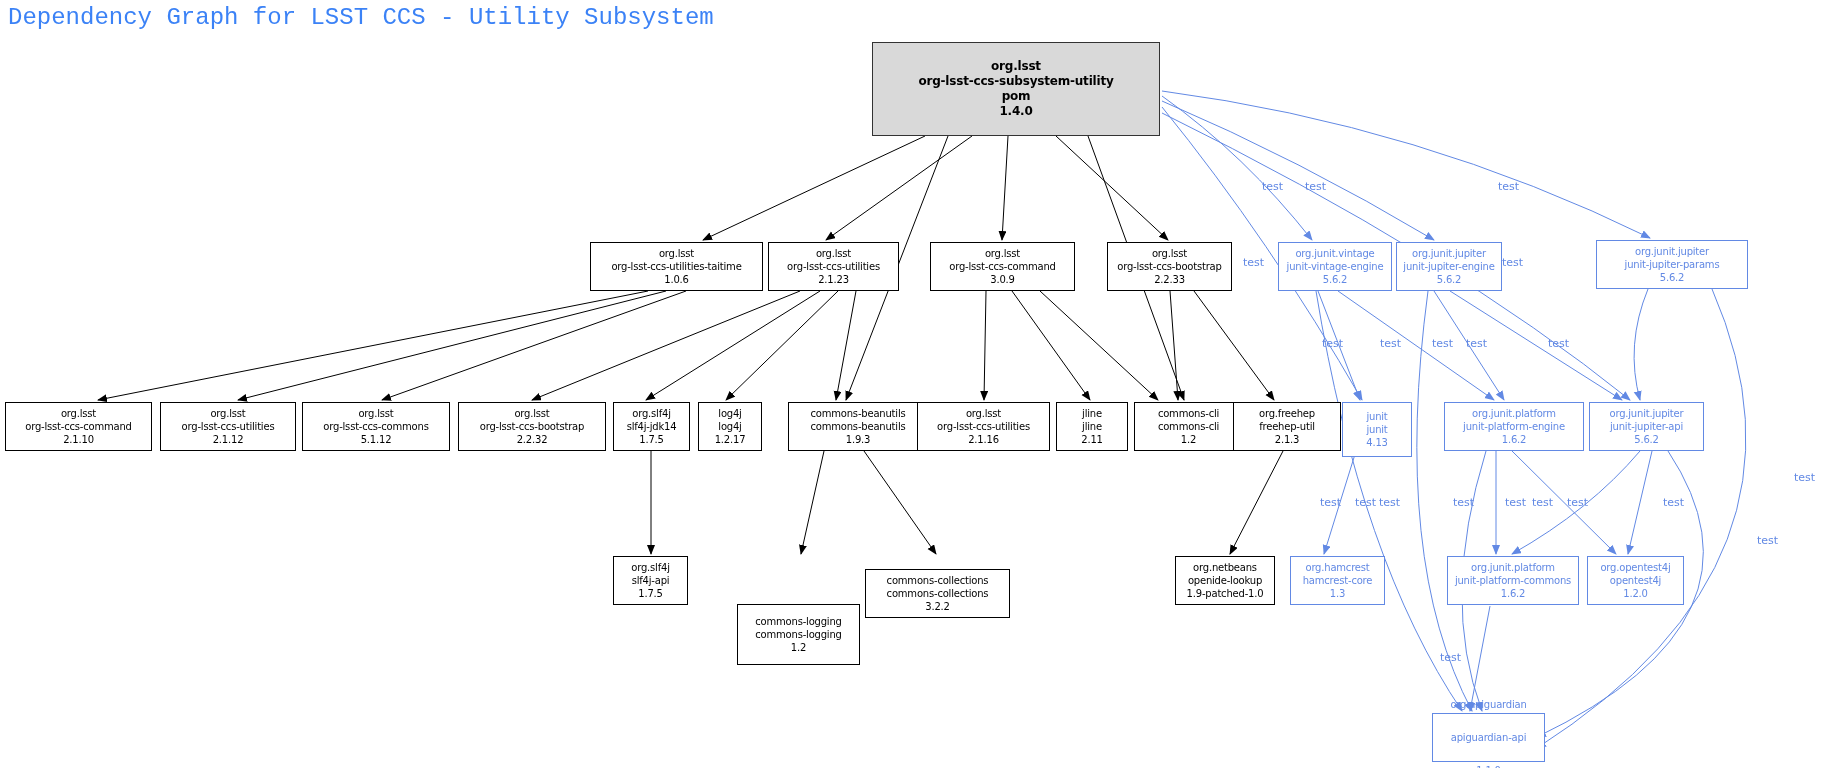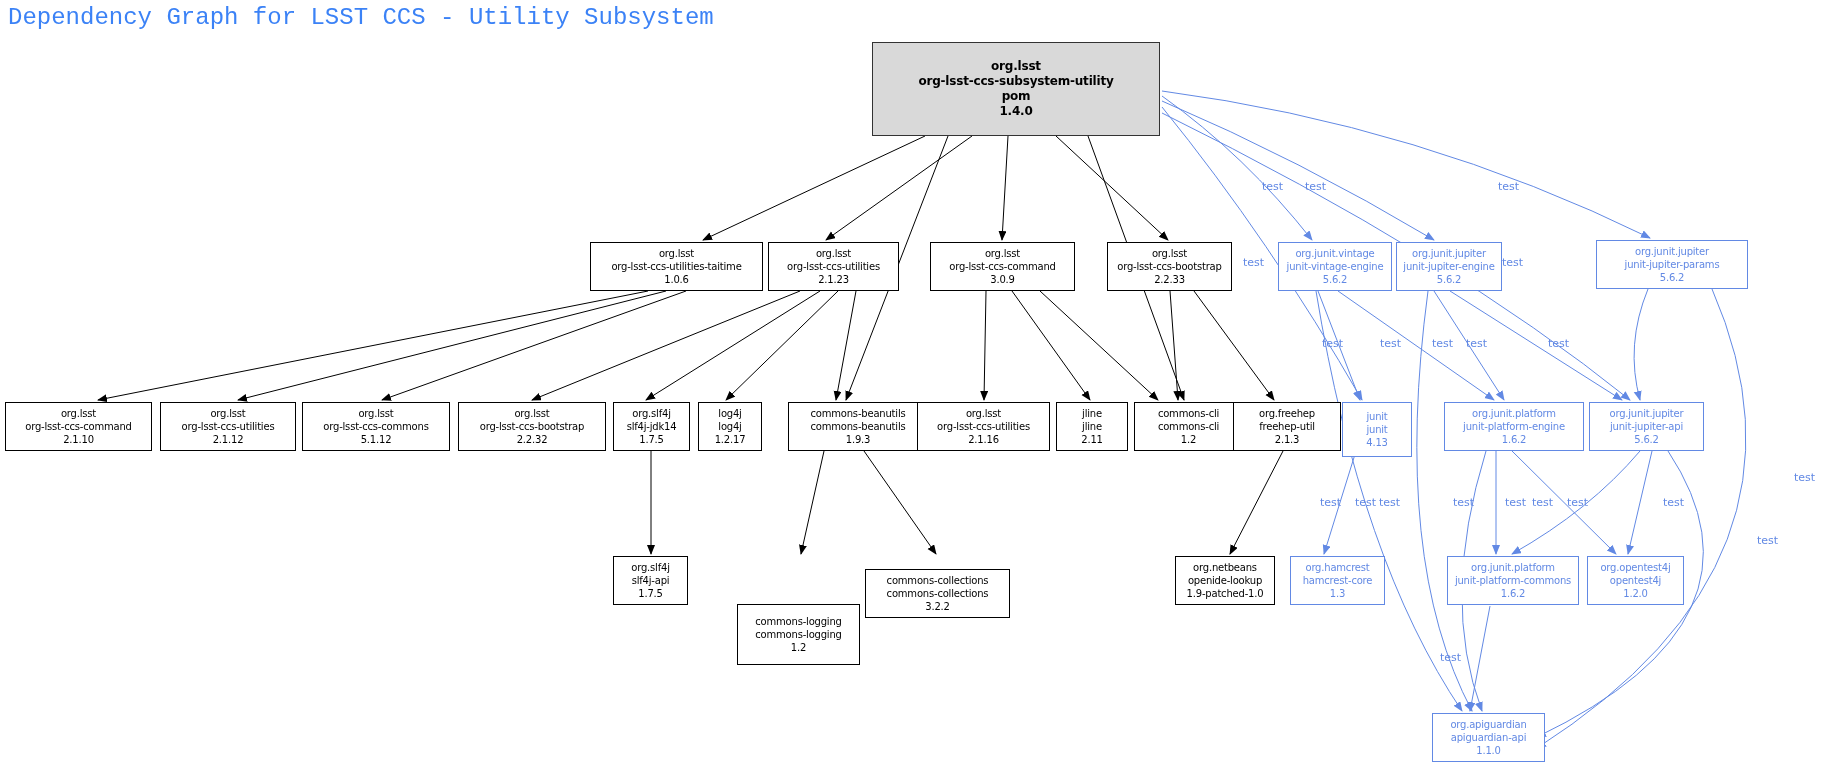--- a/index.html
+++ b/index.html
@@ -235,18 +235,18 @@
     <div class="node test" style="left: 1435px; top: 556px; width: 132px; height: 49px;">
       <div>org.junit.platform</div>
       <div>junit-platform-commons</div>
       <div>1.6.2</div>
     </div>
     <div class="node test" style="left: 1575px; top: 556px; width: 97px; height: 49px;">
       <div>org.opentest4j</div>
       <div>opentest4j</div>
       <div>1.2.0</div>
     </div>
-    <div class="node test" style="left: 1420px; top: 713px; width: 113px; height: 49px;">
+    <div class="node test" style="left: 1420px; top: 713px; width: 113px; height: 49px; gap: 20px;">
       <div>org.apiguardian</div>
       <div>apiguardian-api</div>
       <div>1.1.0</div>
     </div>
   </div>
 
 </body></html>

